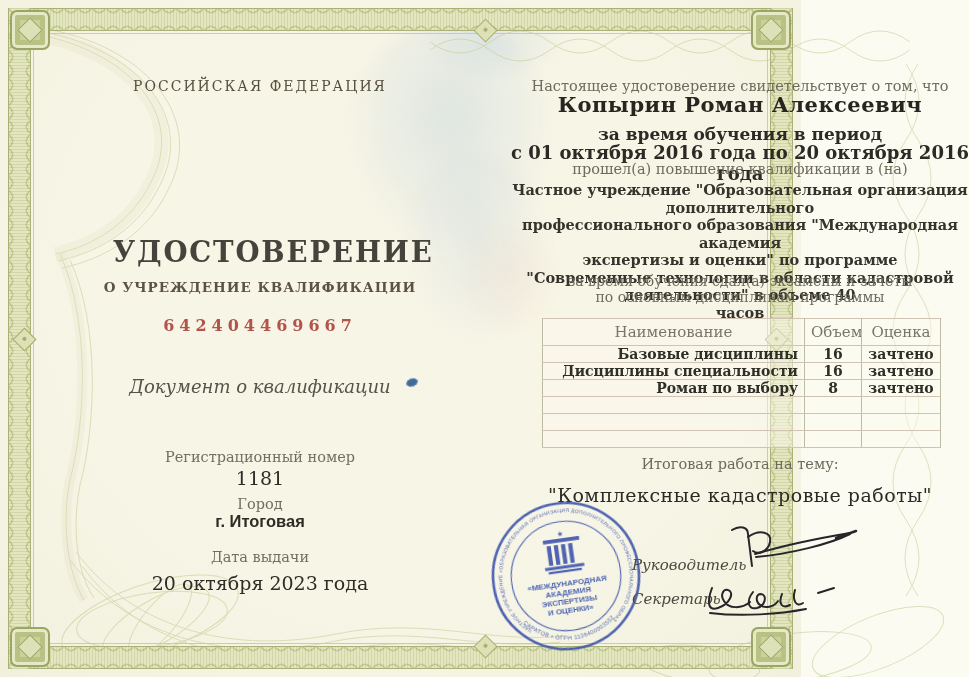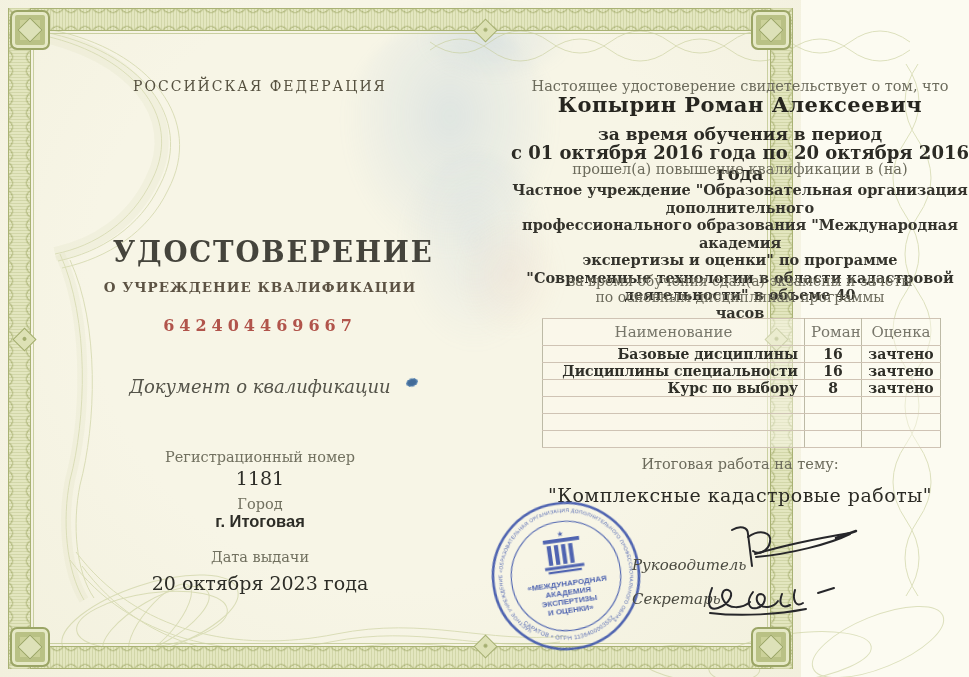--- a/index.html
+++ b/index.html
@@ -168,35 +168,35 @@
 
   <table class="marks">
     <colgroup>
         <col style="width:262px">
         <col style="width:57px">
         <col style="width:79px">
       </colgroup>
     <tbody>
         <tr>
       <th>Наименование</th>
-      <th>Роман</th>
+      <th>Объем</th>
       <th>Оценка</th>
     </tr>
     <tr>
       <td class="name">Базовые дисциплины</td>
       <td>16</td>
       <td>зачтено</td>
     </tr>
     <tr>
       <td class="name">Дисциплины специальности</td>
       <td>16</td>
       <td>зачтено</td>
     </tr>
     <tr>
-      <td class="name">Курс по выбору</td>
+      <td class="name">Роман по выбору</td>
       <td>8</td>
       <td>зачтено</td>
     </tr>
     <tr>
       <td class="name"></td>
       <td></td>
       <td></td>
     </tr>
     <tr>
       <td class="name"></td>

